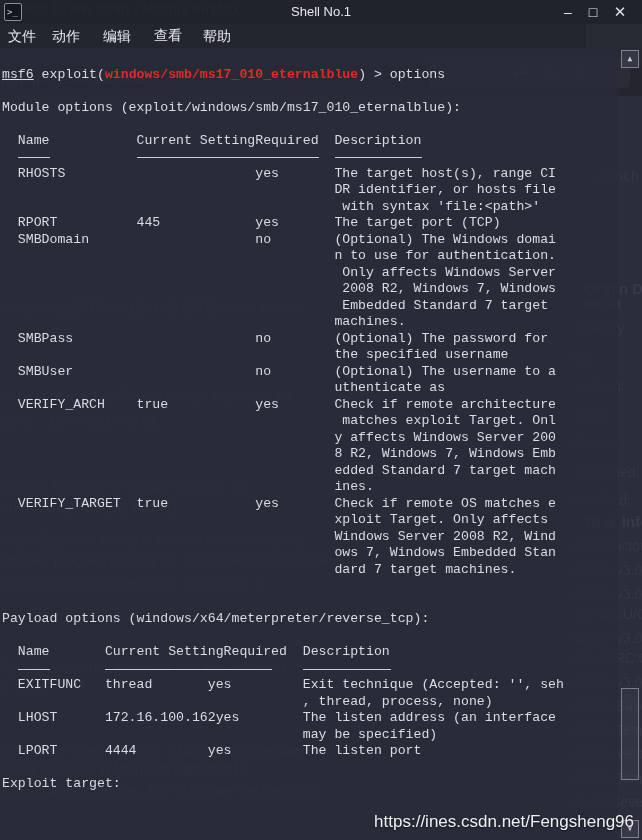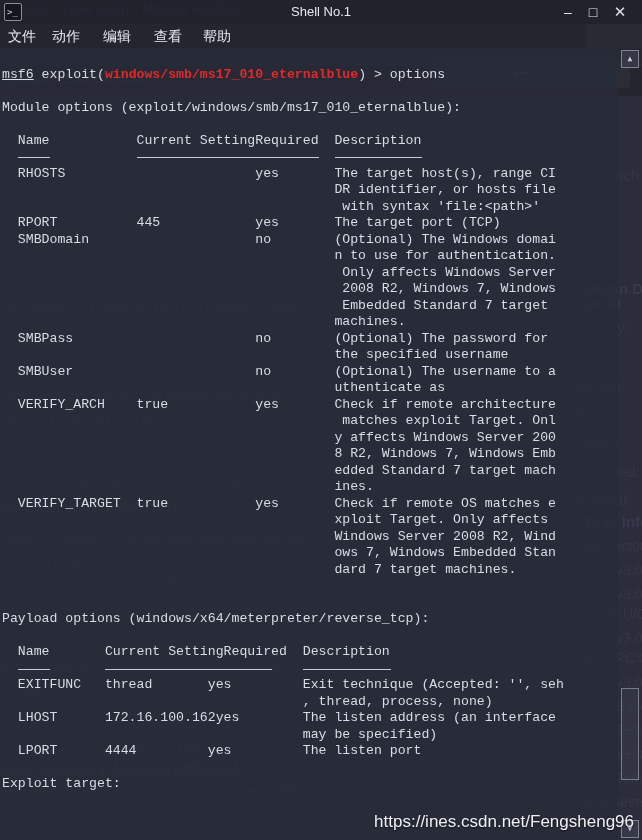--- a/index.html
+++ b/index.html
@@ -215,21 +215,21 @@
   <div id="win-title">Shell No.1</div>
   <div class="wbtn" id="btn-min">–</div>
   <div class="wbtn" id="btn-max">□</div>
   <div class="wbtn" id="btn-close">✕</div>
 </div>
 
 <div id="menubar">
     <div class="menu-item" style="left: 8px;">文件</div>
     <div class="menu-item" style="left: 52px;">动作</div>
     <div class="menu-item" style="left: 103px;">编辑</div>
-    <div class="menu-item" style="left: 154px;">查看</div>
+    <div class="menu-item" style="left: 154px; font-family: Liberation Mono, monospace;">查看</div>
     <div class="menu-item" style="left: 203px;">帮助</div>
   </div>
 
 <div id="terminal">
   <div id="screen"><div>&nbsp;</div><div><span class="ul">msf6</span> exploit(<span class="red">windows/smb/ms17_010_eternalblue</span>) &gt; options</div><div>&nbsp;</div><div>Module options (exploit/windows/smb/ms17_010_eternalblue):</div><div>&nbsp;</div><div>  Name           Current SettingRequired  Description</div><div><span style="visibility:hidden">  ----           -----------------------  -----------</span></div><div>  RHOSTS                        yes       The target host(s), range CI</div><div>                                          DR identifier, or hosts file</div><div>                                           with syntax 'file:&lt;path&gt;'</div><div>  RPORT          445            yes       The target port (TCP)</div><div>  SMBDomain                     no        (Optional) The Windows domai</div><div>                                          n to use for authentication.</div><div>                                           Only affects Windows Server</div><div>                                           2008 R2, Windows 7, Windows</div><div>                                           Embedded Standard 7 target</div><div>                                          machines.</div><div>  SMBPass                       no        (Optional) The password for</div><div>                                          the specified username</div><div>  SMBUser                       no        (Optional) The username to a</div><div>                                          uthenticate as</div><div>  VERIFY_ARCH    true           yes       Check if remote architecture</div><div>                                           matches exploit Target. Onl</div><div>                                          y affects Windows Server 200</div><div>                                          8 R2, Windows 7, Windows Emb</div><div>                                          edded Standard 7 target mach</div><div>                                          ines.</div><div>  VERIFY_TARGET  true           yes       Check if remote OS matches e</div><div>                                          xploit Target. Only affects</div><div>                                          Windows Server 2008 R2, Wind</div><div>                                          ows 7, Windows Embedded Stan</div><div>                                          dard 7 target machines.</div><div>&nbsp;</div><div>&nbsp;</div><div>Payload options (windows/x64/meterpreter/reverse_tcp):</div><div>&nbsp;</div><div>  Name       Current SettingRequired  Description</div><div><span style="visibility:hidden">  ----       -----------------------  -----------</span></div><div>  EXITFUNC   thread       yes         Exit technique (Accepted: '', seh</div><div>                                      , thread, process, none)</div><div>  LHOST      172.16.100.162yes        The listen address (an interface</div><div>                                      may be specified)</div><div>  LPORT      4444         yes         The listen port</div><div>&nbsp;</div><div>Exploit target:</div></div>
 <div class="hdr-rule" style="left: 17.86px; top: 109px; width: 31.72px;"></div>
     <div class="hdr-rule" style="left: 136.81px; top: 109px; width: 118.95px;"></div>
     <div class="hdr-rule" style="left: 255.76px; top: 109px; width: 63.44px;"></div>
     <div class="hdr-rule" style="left: 335.06px; top: 109px; width: 87.23px;"></div>
     <div class="hdr-rule" style="left: 17.86px; top: 620.5px; width: 31.72px;"></div>

